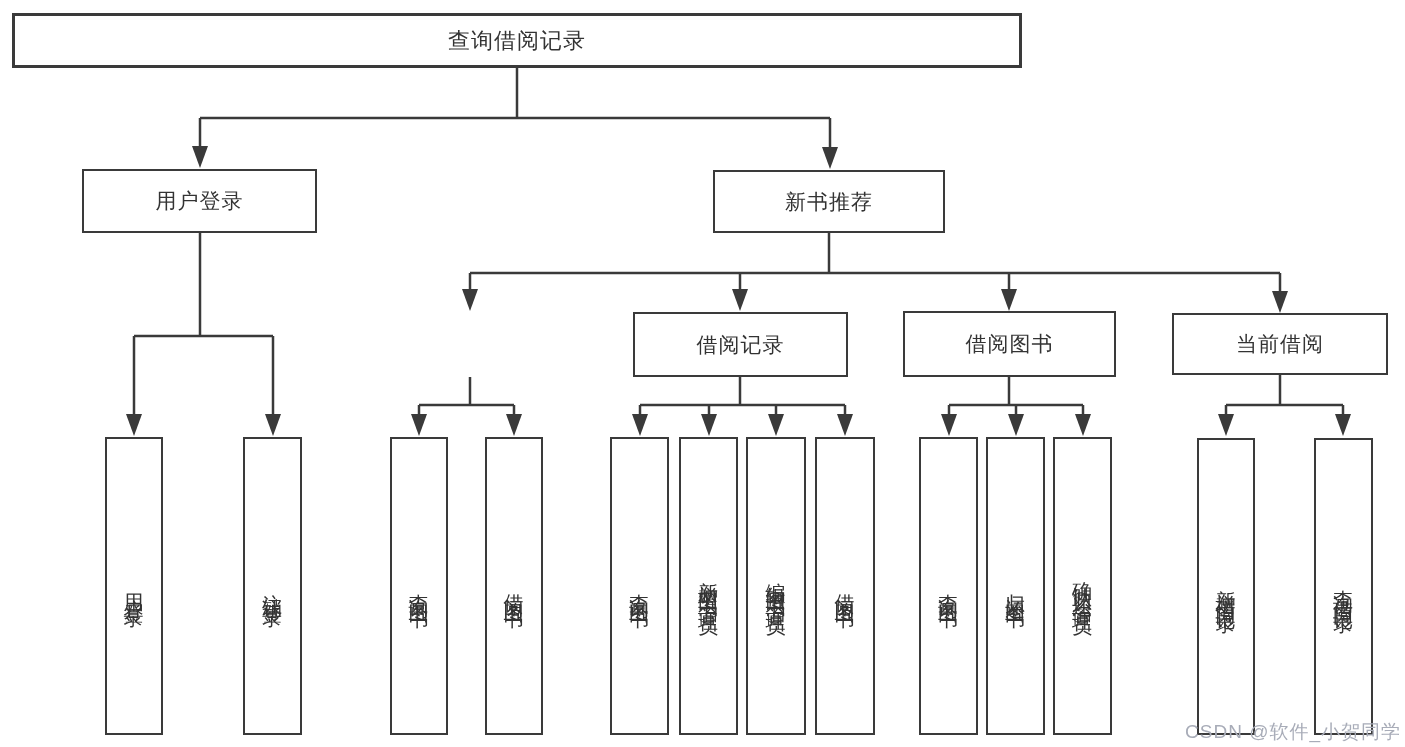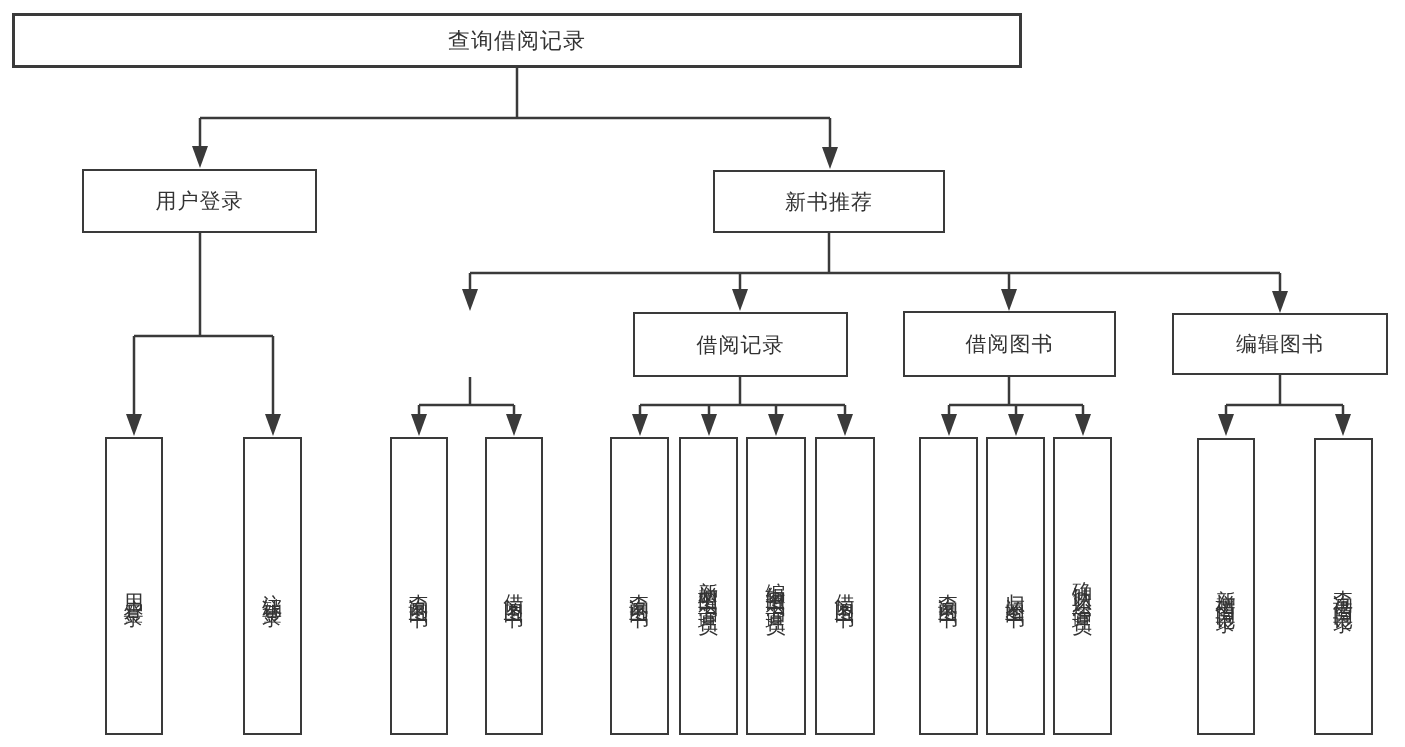--- a/index.html
+++ b/index.html
@@ -134,34 +134,35 @@
     </g>
   </svg>
 
   <div class="node root" style="left:12px; top:13px; width:1010px; height:55px;">查询借阅记录</div>
 
   <div class="node" style="left:82px; top:169px; width:235px; height:64px;">用户登录</div>
   <div class="node" style="left:713px; top:170px; width:232px; height:63px;">新书推荐</div>
 
   <div class="node" style="left:633px; top:312px; width:215px; height:65px;">借阅记录</div>
   <div class="node" style="left:903px; top:311px; width:213px; height:66px;">借阅图书</div>
-  <div class="node" style="left:1172px; top:313px; width:216px; height:62px;">编辑图书</div>
+  <div class="node" style="left:1172px; top:313px; width:216px; height:62px;">当前借阅</div>
 
   <div class="node leaf" style="left:105px; top:437px; width:58px; height:298px;">用户登录</div>
   <div class="node leaf" style="left:243px; top:437px; width:59px; height:298px;">注销登录</div>
 
   <div class="node leaf" style="left:390px; top:437px; width:58px; height:298px;">查询图书</div>
   <div class="node leaf" style="left:485px; top:437px; width:58px; height:298px;">借阅图书</div>
 
   <div class="node leaf" style="left:610px; top:437px; width:59px; height:298px;">查询图书</div>
   <div class="node leaf" style="left:679px; top:437px; width:59px; height:298px;">新增图书（管理员）</div>
   <div class="node leaf" style="left:746px; top:437px; width:60px; height:298px;">编辑图书（管理员）</div>
   <div class="node leaf" style="left:815px; top:437px; width:60px; height:298px;">借阅图书</div>
 
   <div class="node leaf" style="left:919px; top:437px; width:59px; height:298px;">查询图书</div>
   <div class="node leaf" style="left:986px; top:437px; width:59px; height:298px;">归还图书</div>
   <div class="node leaf" style="left:1053px; top:437px; width:59px; height:298px;">确认归还（管理员）</div>
 
   <div class="node leaf" style="left:1197px; top:438px; width:58px; height:297px;">新增借阅记录</div>
   <div class="node leaf" style="left:1314px; top:438px; width:59px; height:297px;">查询借阅记录</div>
 
+  <div class="watermark">CSDN @软件_小贺同学</div>
 
 </div>
 
 </body></html>

